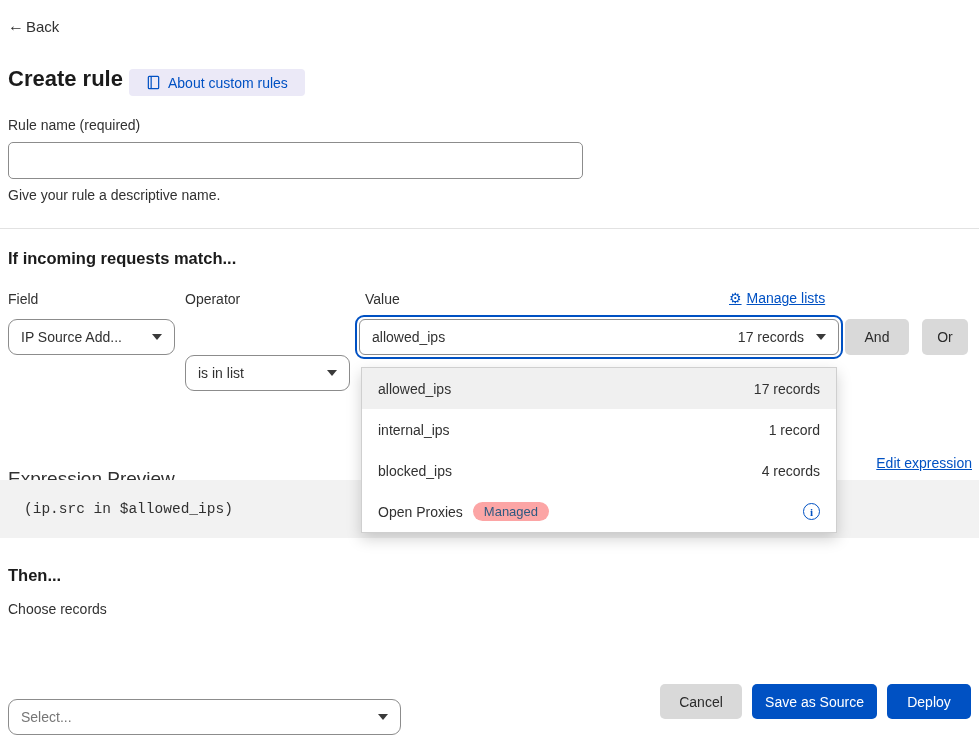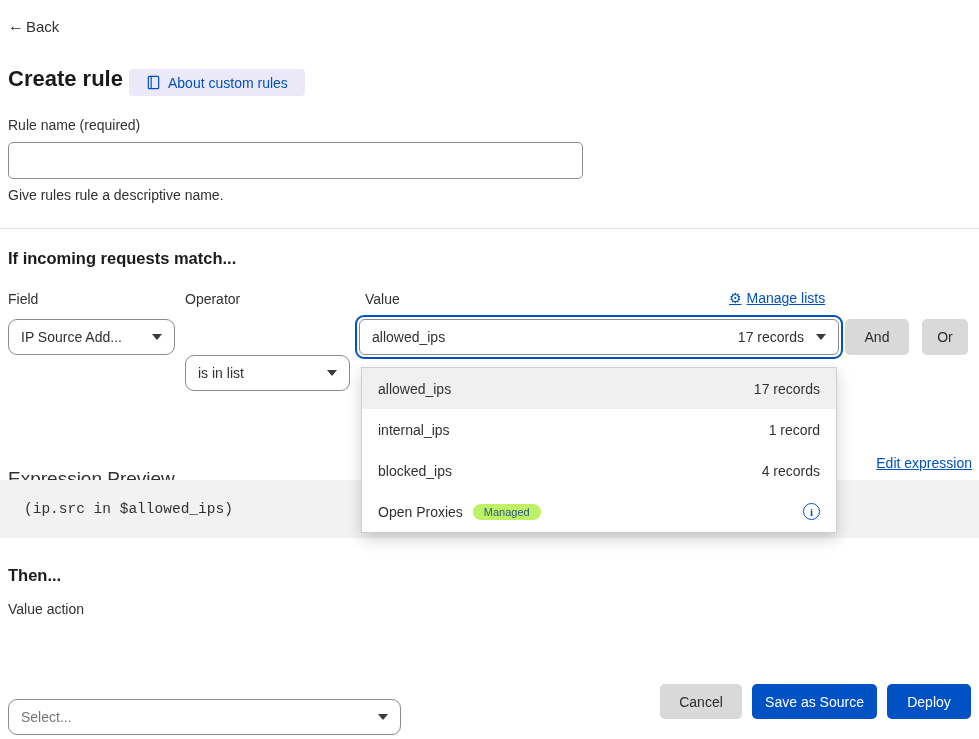--- a/index.html
+++ b/index.html
@@ -90,22 +90,22 @@
     background: #fff; border: 1px solid #cfcfcf;
     box-shadow: 0 6px 14px rgba(0,0,0,0.18);
   }
   .list-row {
     height: 41px; display: flex; align-items: center;
     padding: 0 16px; cursor: pointer; font-size: 14px;
   }
   .list-row.selected { background: #f0f0f0; }
   .list-row .records { margin-left: auto; color: #313131; }
   .managed-badge {
-    margin-left: 10px; background: #bef264; color: #2f5a81;
-    border-radius: 11px; padding: 2px 11px; font-size: 11px;
+    margin-left: 10px; background: #fca5a5; color: #2f5a81;
+    border-radius: 11px; padding: 2px 11px; font-size: 13px;
   }
   .info-icon {
     margin-left: auto; width: 17px; height: 17px; border-radius: 50%;
     border: 1.5px solid #0051c3; color: #0051c3; font-size: 11px; font-weight: 700;
     display: flex; align-items: center; justify-content: center; cursor: pointer;
     font-family: "Liberation Serif", serif;
   }
 
   
   .expression-label { left: 8px; top: 468px; font-size: 19px; }
@@ -138,21 +138,21 @@
     <svg width="15" height="15" viewBox="0 0 16 16" fill="none">
       <path d="M3.5 1.5h9a1 1 0 0 1 1 1v11a1 1 0 0 1-1 1h-9a1 1 0 0 1-1-1v-11a1 1 0 0 1 1-1z" stroke="#0051c3" stroke-width="1.3"></path>
       <path d="M5.5 1.5v13" stroke="#0051c3" stroke-width="1.3"></path>
     </svg>
   </span>
   <span>About custom rules</span>
 </a>
 
 <div class="abs rule-name-label field-label-text">Rule name (required)</div>
 <input class="abs rule-name-input" value="" style="">
-<div class="abs rule-name-help field-label-text">Give rules rule a descriptive name.</div>
+<div class="abs rule-name-help field-label-text">Give your rule a descriptive name.</div>
 
 <div class="abs divider"></div>
 
 <h2 class="abs section-heading match-heading">If incoming requests match...</h2>
 
 <div class="abs col-label-field field-label-text">Field</div>
 <div class="abs col-label-operator field-label-text">Operator</div>
 <div class="abs col-label-value field-label-text">Value</div>
 
 <a class="abs manage-lists link">
@@ -202,21 +202,21 @@
 </div>
 
 <div class="abs expression-label">Expression Preview</div>
 <a class="abs edit-expression link">Edit expression</a>
 
 <div class="abs code-block">
   <span class="code-text">(ip.src in $allowed_ips)</span>
 </div>
 
 <h2 class="abs section-heading then-heading">Then...</h2>
-<div class="abs action-label field-label-text">Value action</div>
+<div class="abs action-label field-label-text">Choose records</div>
 
 <div class="abs select-box action-select">
   <span class="placeholder">Select...</span>
   <span class="caret"></span>
 </div>
 
 <button class="abs btn btn-gray cancel-button">Cancel</button>
 <button class="abs btn btn-blue save-draft-button">Save as Source</button>
 <button class="abs btn btn-blue deploy-button">Deploy</button>
 

